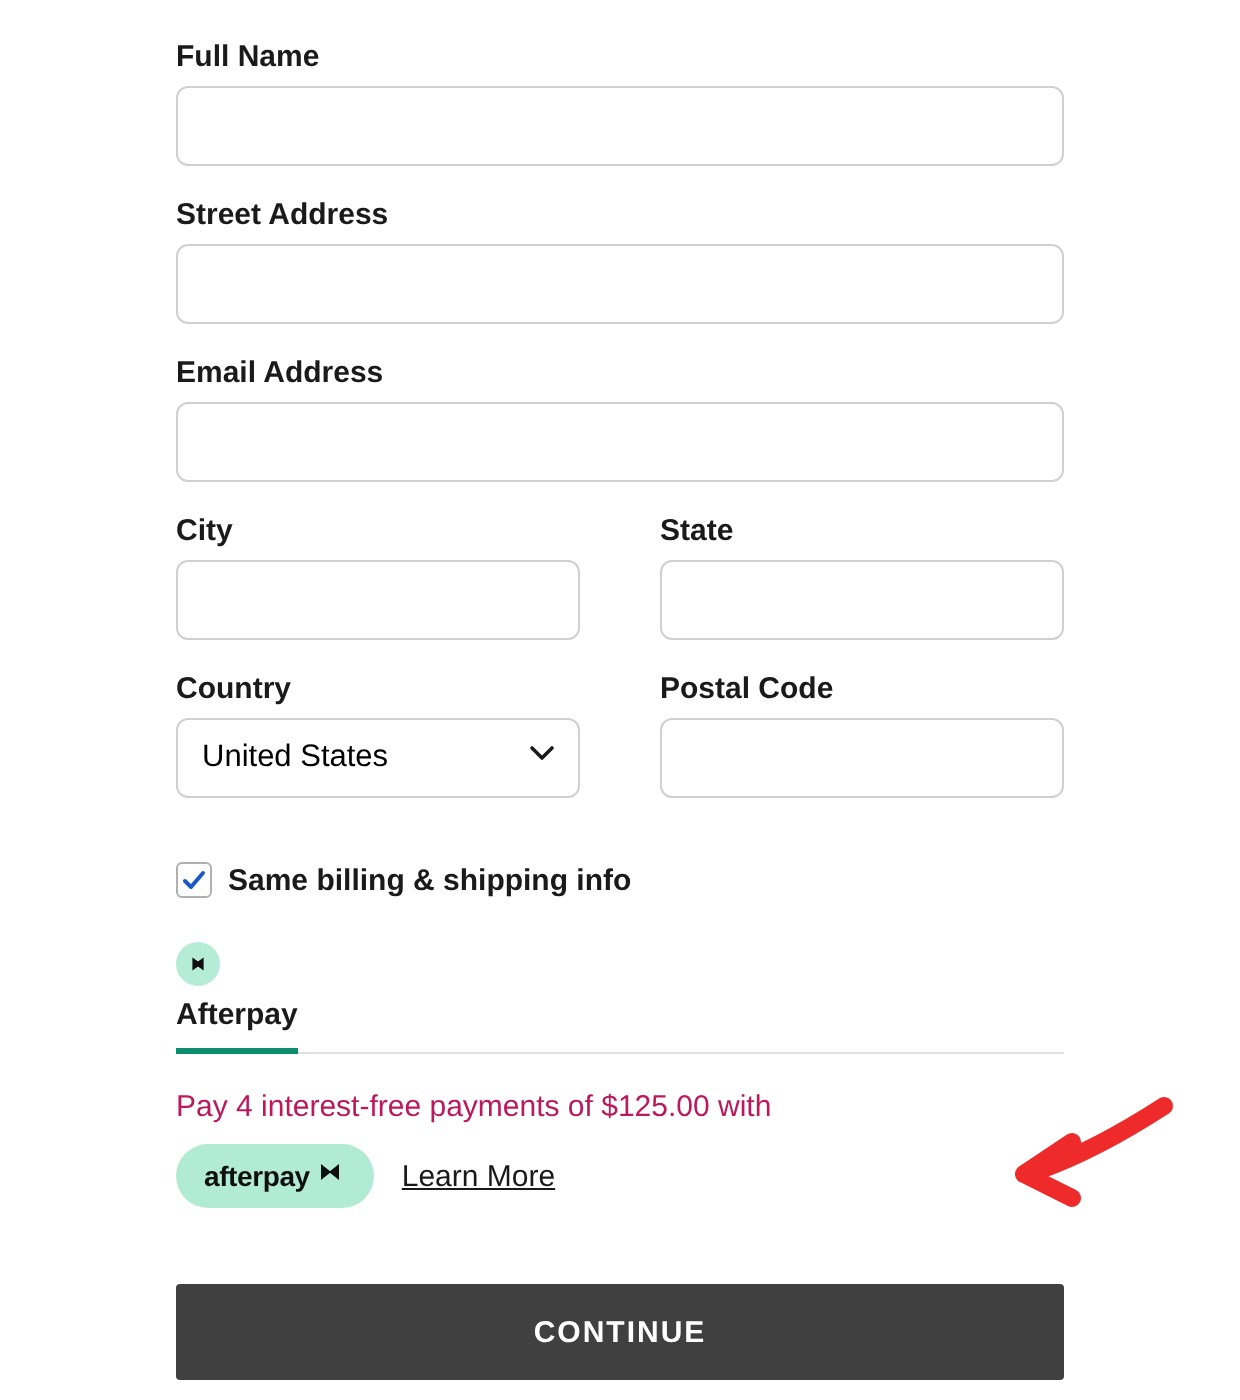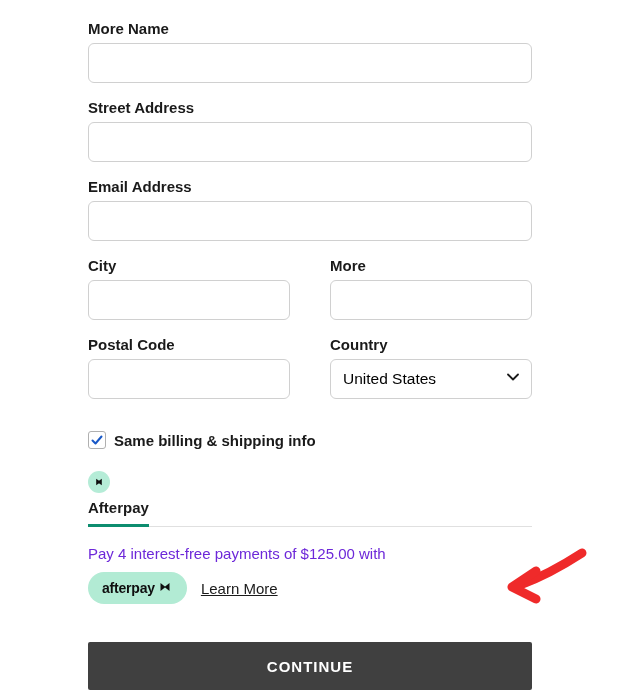--- a/index.html
+++ b/index.html
@@ -121,21 +121,21 @@
       font-size: 15px;
       font-weight: 700;
       color: #1a1a1a;
     }
     .afterpay-msg-row {
       position: relative;
       margin-bottom: 38px;
     }
     .afterpay-msg {
       font-size: 15px;
-      color: #6d28d9;
+      color: #be185d;
       margin-bottom: 10px;
     }
     .afterpay-badge-row {
       display: flex;
       align-items: center;
       gap: 14px;
     }
     .afterpay-badge {
       background: #b2ebd4;
       border-radius: 18px;
@@ -174,60 +174,60 @@
       cursor: pointer;
       border-radius: 2px;
     }
   </style>
 </head>
 <body>
 
 <div class="form">
 
   <div class="field">
-    <label class="label">More Name</label>
+    <label class="label">Full Name</label>
     <input class="input" type="text" value="" style="">
   </div>
 
   <div class="field">
     <label class="label">Street Address</label>
     <input class="input" type="text" value="" style="">
   </div>
 
   <div class="field">
     <label class="label">Email Address</label>
     <input class="input" type="text" value="" style="">
   </div>
 
   <div class="row">
     <div class="field">
       <label class="label">City</label>
       <input class="input" type="text" value="" style="">
     </div>
     <div class="field">
-      <label class="label">More</label>
+      <label class="label">State</label>
       <input class="input" type="text" value="" style="">
     </div>
   </div>
 
   <div class="row">
-    <div class="field">
-      <label class="label">Postal Code</label>
-      <input class="input" type="text" value="" style="">
-    </div>
     <div class="field">
       <label class="label">Country</label>
       <div class="select-wrap">
         <button class="select">United States</button>
         <span class="select-caret">
           <svg width="14" height="14" viewBox="0 0 14 14">
               <path d="M2 4.5 L7 9.5 L12 4.5" stroke="#1a1a1a" stroke-width="1.8" fill="none" stroke-linecap="round" stroke-linejoin="round"></path>
             </svg>
         </span>
       </div>
+    </div>
+    <div class="field">
+      <label class="label">Postal Code</label>
+      <input class="input" type="text" value="" style="">
     </div>
   </div>
 
   <div class="checkbox-row">
     <div class="checkbox">
       <svg width="14" height="14" viewBox="0 0 14 14">
           <path d="M2.5 7.5 L5.5 10.5 L11.5 3.5" stroke="#1858c7" stroke-width="2" fill="none" stroke-linecap="round" stroke-linejoin="round"></path>
         </svg>
     </div>
     <span class="checkbox-label">Same billing &amp; shipping info</span>

